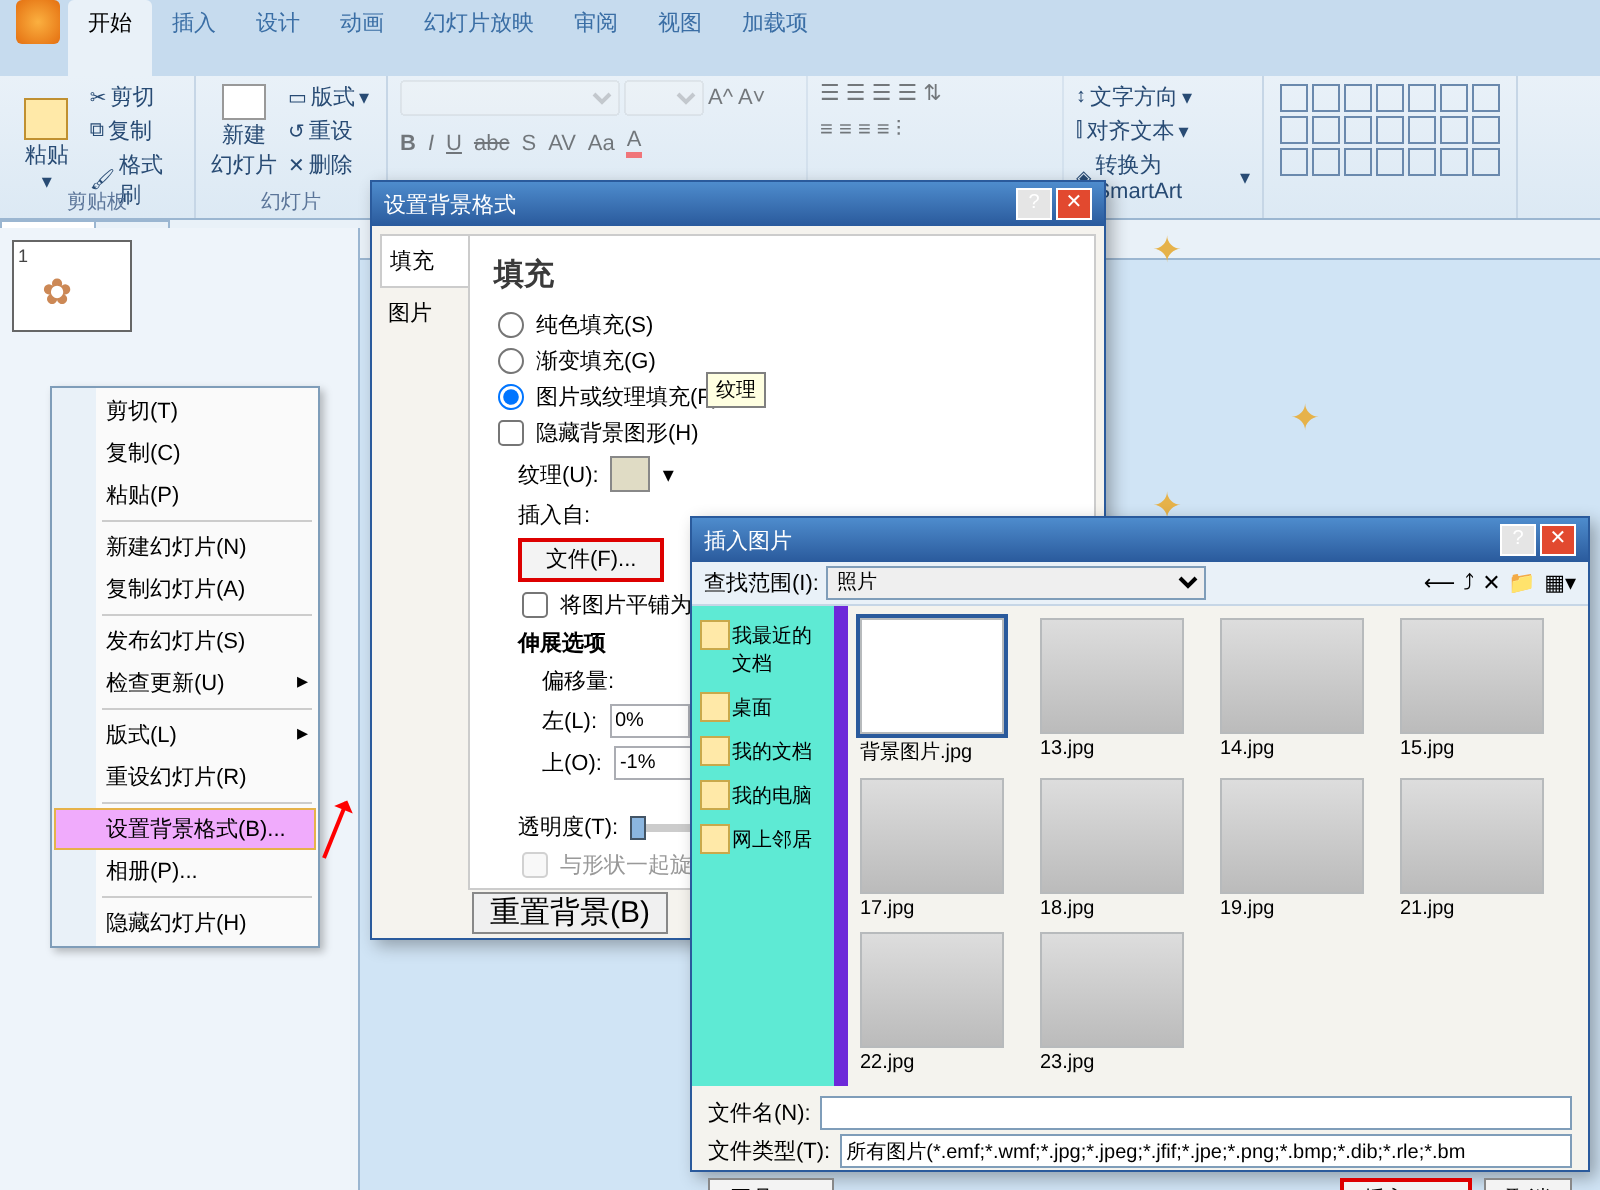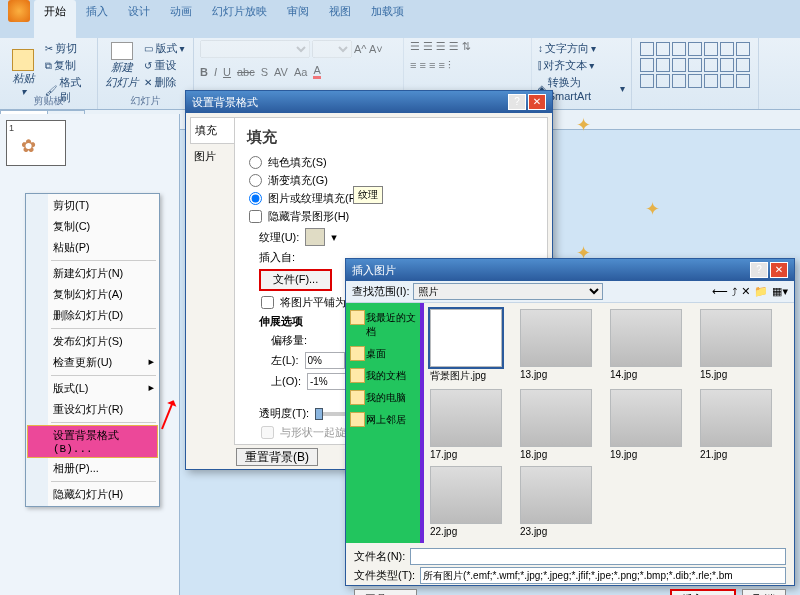--- a/index.html
+++ b/index.html
@@ -6,41 +6,41 @@
 body { width:800px; height:595px; background:#d0e4f5; overflow:hidden; position:relative; }
 
 
 .ribbon-tabs { display:flex; background:#c6dbee; height:38px; padding-left:4px; }
 .ribbon-tab { padding:4px 10px; color:#3a6ea5; cursor:pointer; }
 .ribbon-tab.active { background:#e9f1f8; border-radius:3px 3px 0 0; color:#000; }
 .menu-btn { width:22px; height:22px; border-radius:3px; background:radial-gradient(#fbb040,#e46f10); margin:0 4px; }
 .ribbon-body { height:72px; background:linear-gradient(#e9f1f8,#dce9f4); border-bottom:1px solid #9bb6d1; display:flex; }
 .rgroup { border-right:1px solid #c6d6e6; padding:2px 6px; display:flex; flex-direction:column; height:100%; position:relative; }
 .rgroup-label { position:absolute; bottom:1px; left:0; right:0; text-align:center; font-size:10px; color:#5b7599; }
-.big-btn { width:36px; height:48px; display:flex; flex-direction:column; align-items:center; justify-content:center; font-size:10px; color:#284b74;font-style:italic; }
+.big-btn { width:36px; height:48px; display:flex; flex-direction:column; align-items:center; justify-content:center; font-size:10px; color:#284b74; }
 .mini { font-size:10px; color:#284b74; display:flex; align-items:center; gap:2px; padding:1px 0; }
 .icon { width:16px; height:16px; display:inline-block; }
 .row { display:flex; gap:4px; align-items:center; }
 .shape-grid { display:grid; grid-template-columns:repeat(7,14px); gap:2px; padding:2px; }
 .shape-grid span { width:14px; height:14px; border:1px solid #6a89ad; }
 
 
 .sidetabs { display:flex; background:#e9f1f8; border-bottom:1px solid #9bb6d1; height:20px; }
 .sidetab { padding:2px 8px; border:1px solid #9bb6d1; border-bottom:none; background:#fff; margin-right:-1px; font-size:10px; }
 .sidetab.inactive { background:#e9f1f8; }
 .slide-pane { position:absolute; left:0; top:114px; bottom:0; width:180px; background:#eef4fa; border-right:1px solid #9bb6d1; }
 .thumb { margin:6px; width:60px; height:46px; background:#fff; border:1px solid #666; position:relative; }
 .thumb::after { content:"✿"; position:absolute; left:14px; top:14px; font-size:18px; color:#c85; }
 .thumb-num { position:absolute; left:2px; top:2px; font-size:9px; color:#444; }
 
 
 .ctxmenu { position:absolute; left:25px; top:193px; width:135px; background:#fafafa; border:1px solid #7f9db9; box-shadow:2px 2px 4px rgba(0,0,0,.25); padding:1px; }
 .ctxmenu .sidebar { position:absolute; left:0; top:0; bottom:0; width:22px; background:#e9f1f8; }
 .ctxitem { padding:3px 4px 3px 26px; font-size:11px; position:relative; cursor:pointer; }
-.ctxitem.sel { background:#ec4899; border:1px solid #e6b24a; padding:2px 3px 2px 25px;font-family:Liberation Mono, monospace; }
+.ctxitem.sel { background:#f0abfc; border:1px solid #e6b24a; padding:2px 3px 2px 25px; }
 .ctxitem .sub { float:right; }
 .ctxsep { height:1px; background:#ccc; margin:2px 2px 2px 24px; }
 .arrow-point { position:absolute; left:162px; top:428px; width:30px; height:2px; background:red; transform-origin:left center; transform:rotate(-68deg); }
 .arrow-point::after{content:"";position:absolute;right:-6px;top:-4px;border:5px solid transparent;border-left-color:red;}
 
 
 .dlg { position:absolute; border:1px solid #2a5a9c; background:#f5f3ee; box-shadow:3px 3px 8px rgba(0,0,0,.3); }
 .dlg-title { height:22px; background:linear-gradient(#4e8ccd,#2a5a9c); color:#fff; font-size:12px; padding:3px 6px; display:flex; justify-content:space-between; align-items:center; }
 .winbtns span { display:inline-block; width:18px; height:16px; background:#e5e5e5; border:1px solid #fff; margin-left:2px; text-align:center; line-height:14px; font-size:10px;}
 .winbtns .x { background:#e2492f; color:#fff; }
@@ -50,28 +50,28 @@
 #bgf .side .act { background:#fff; border:1px solid #ccc; border-right:none; }
 #bgf .panel { position:absolute; left:48px; top:26px; right:4px; bottom:24px; background:#fff; border:1px solid #ccc; padding:10px 12px; }
 .panel h2 { font-size:15px; color:#3a3a3a; margin-bottom:8px; }
 .opt { display:flex; gap:4px; margin:3px 0; font-size:11px; }
 .opt input[type=radio],.opt input[type=checkbox]{ margin:0 2px; }
 .sect-row { display:flex; align-items:center; gap:6px; margin:4px 0 4px 12px; font-size:11px; }
 .sect-row input[type=text]{ width:40px; height:17px; border:1px solid #abadb3; font-size:10px; padding:0 2px;}
 .file-btn { border:2px solid #d00; padding:1px 12px 2px; background:#f3f3f3; border-radius:0; font-size:11px; display:inline-block; }
 .tooltip { position:absolute; border:1px solid #808080; background:#ffffe1; padding:1px 4px; font-size:10px; }
 #bgf .foot { position:absolute; bottom:3px; left:50px; }
-#bgf .foot-btn { border:1px solid #888; background:#f0f0f0; padding:1px 8px; font-size:12px; }
+#bgf .foot-btn { border:1px solid #888; background:#f0f0f0; padding:1px 8px; font-size:15px; }
 
 
 #ipd { left:345px; top:258px; width:450px; height:328px; background:#f4f3ee; }
 #ipd .toolbar { height:22px; background:#e9f1f8; display:flex; align-items:center; padding:0 6px; gap:4px; font-size:11px; border-bottom:1px solid #c6d6e6;}
 #ipd .toolbar select { height:17px; font-size:10px; width:190px; border:1px solid #7f9db9;}
 #ipd .body { display:flex; height:240px; }
-#ipd .nav { width:78px; background:#22c55e; border-right:4px solid #6d28d9; padding:4px 2px; }
+#ipd .nav { width:78px; background:#5eead4; border-right:7px solid #6d28d9; padding:4px 2px; }
 #ipd .nav div { font-size:10px; padding:4px 2px 4px 18px; position:relative; cursor:pointer; }
 #ipd .nav div::before{ content:""; position:absolute; left:2px; top:3px; width:13px; height:13px; background:#ffe9a8; border:1px solid #c9a94b;}
 #ipd .grid { flex:1; padding:6px; overflow:auto; }
 #ipd .grid-in { display:grid; grid-template-columns:repeat(4,84px); gap:6px 6px; }
 .filew { display:flex; flex-direction:column; align-items:flex-start; }
 .file-th { width:72px; height:58px; border:1px solid #b7babc; background:linear-gradient(#ddd,#bbb); }
 .file-th.sel { outline:2px solid #2a5a9c; }
 .file-lbl { font-size:10px; padding-top:2px; }
 #ipd .bottom { padding:3px 8px; font-size:10px; }
 #ipd .bottom .row { display:flex; align-items:center; gap:5px; margin:2px 0;}
@@ -195,21 +195,20 @@
 </div>
 
 <div class="ctxmenu" id="ctxmenu">
   <div class="sidebar"></div>
 <div class="ctxitem">剪切(T)</div>
     <div class="ctxitem">复制(C)</div>
     <div class="ctxitem">粘贴(P)</div>
     <div class="ctxsep"></div>
     <div class="ctxitem">新建幻灯片(N)</div>
     <div class="ctxitem">复制幻灯片(A)</div>
-    <div class="ctxitem">删除幻灯片(D)</div>
     <div class="ctxsep"></div>
     <div class="ctxitem">发布幻灯片(S)</div>
     <div class="ctxitem">检查更新(U)<span class="sub">▸</span></div>
     <div class="ctxsep"></div>
     <div class="ctxitem">版式(L)<span class="sub">▸</span></div>
     <div class="ctxitem">重设幻灯片(R)</div>
     <div class="ctxsep"></div>
     <div class="ctxitem sel">设置背景格式(B)...</div>
     <div class="ctxitem">相册(P)...</div>
     <div class="ctxsep"></div>

